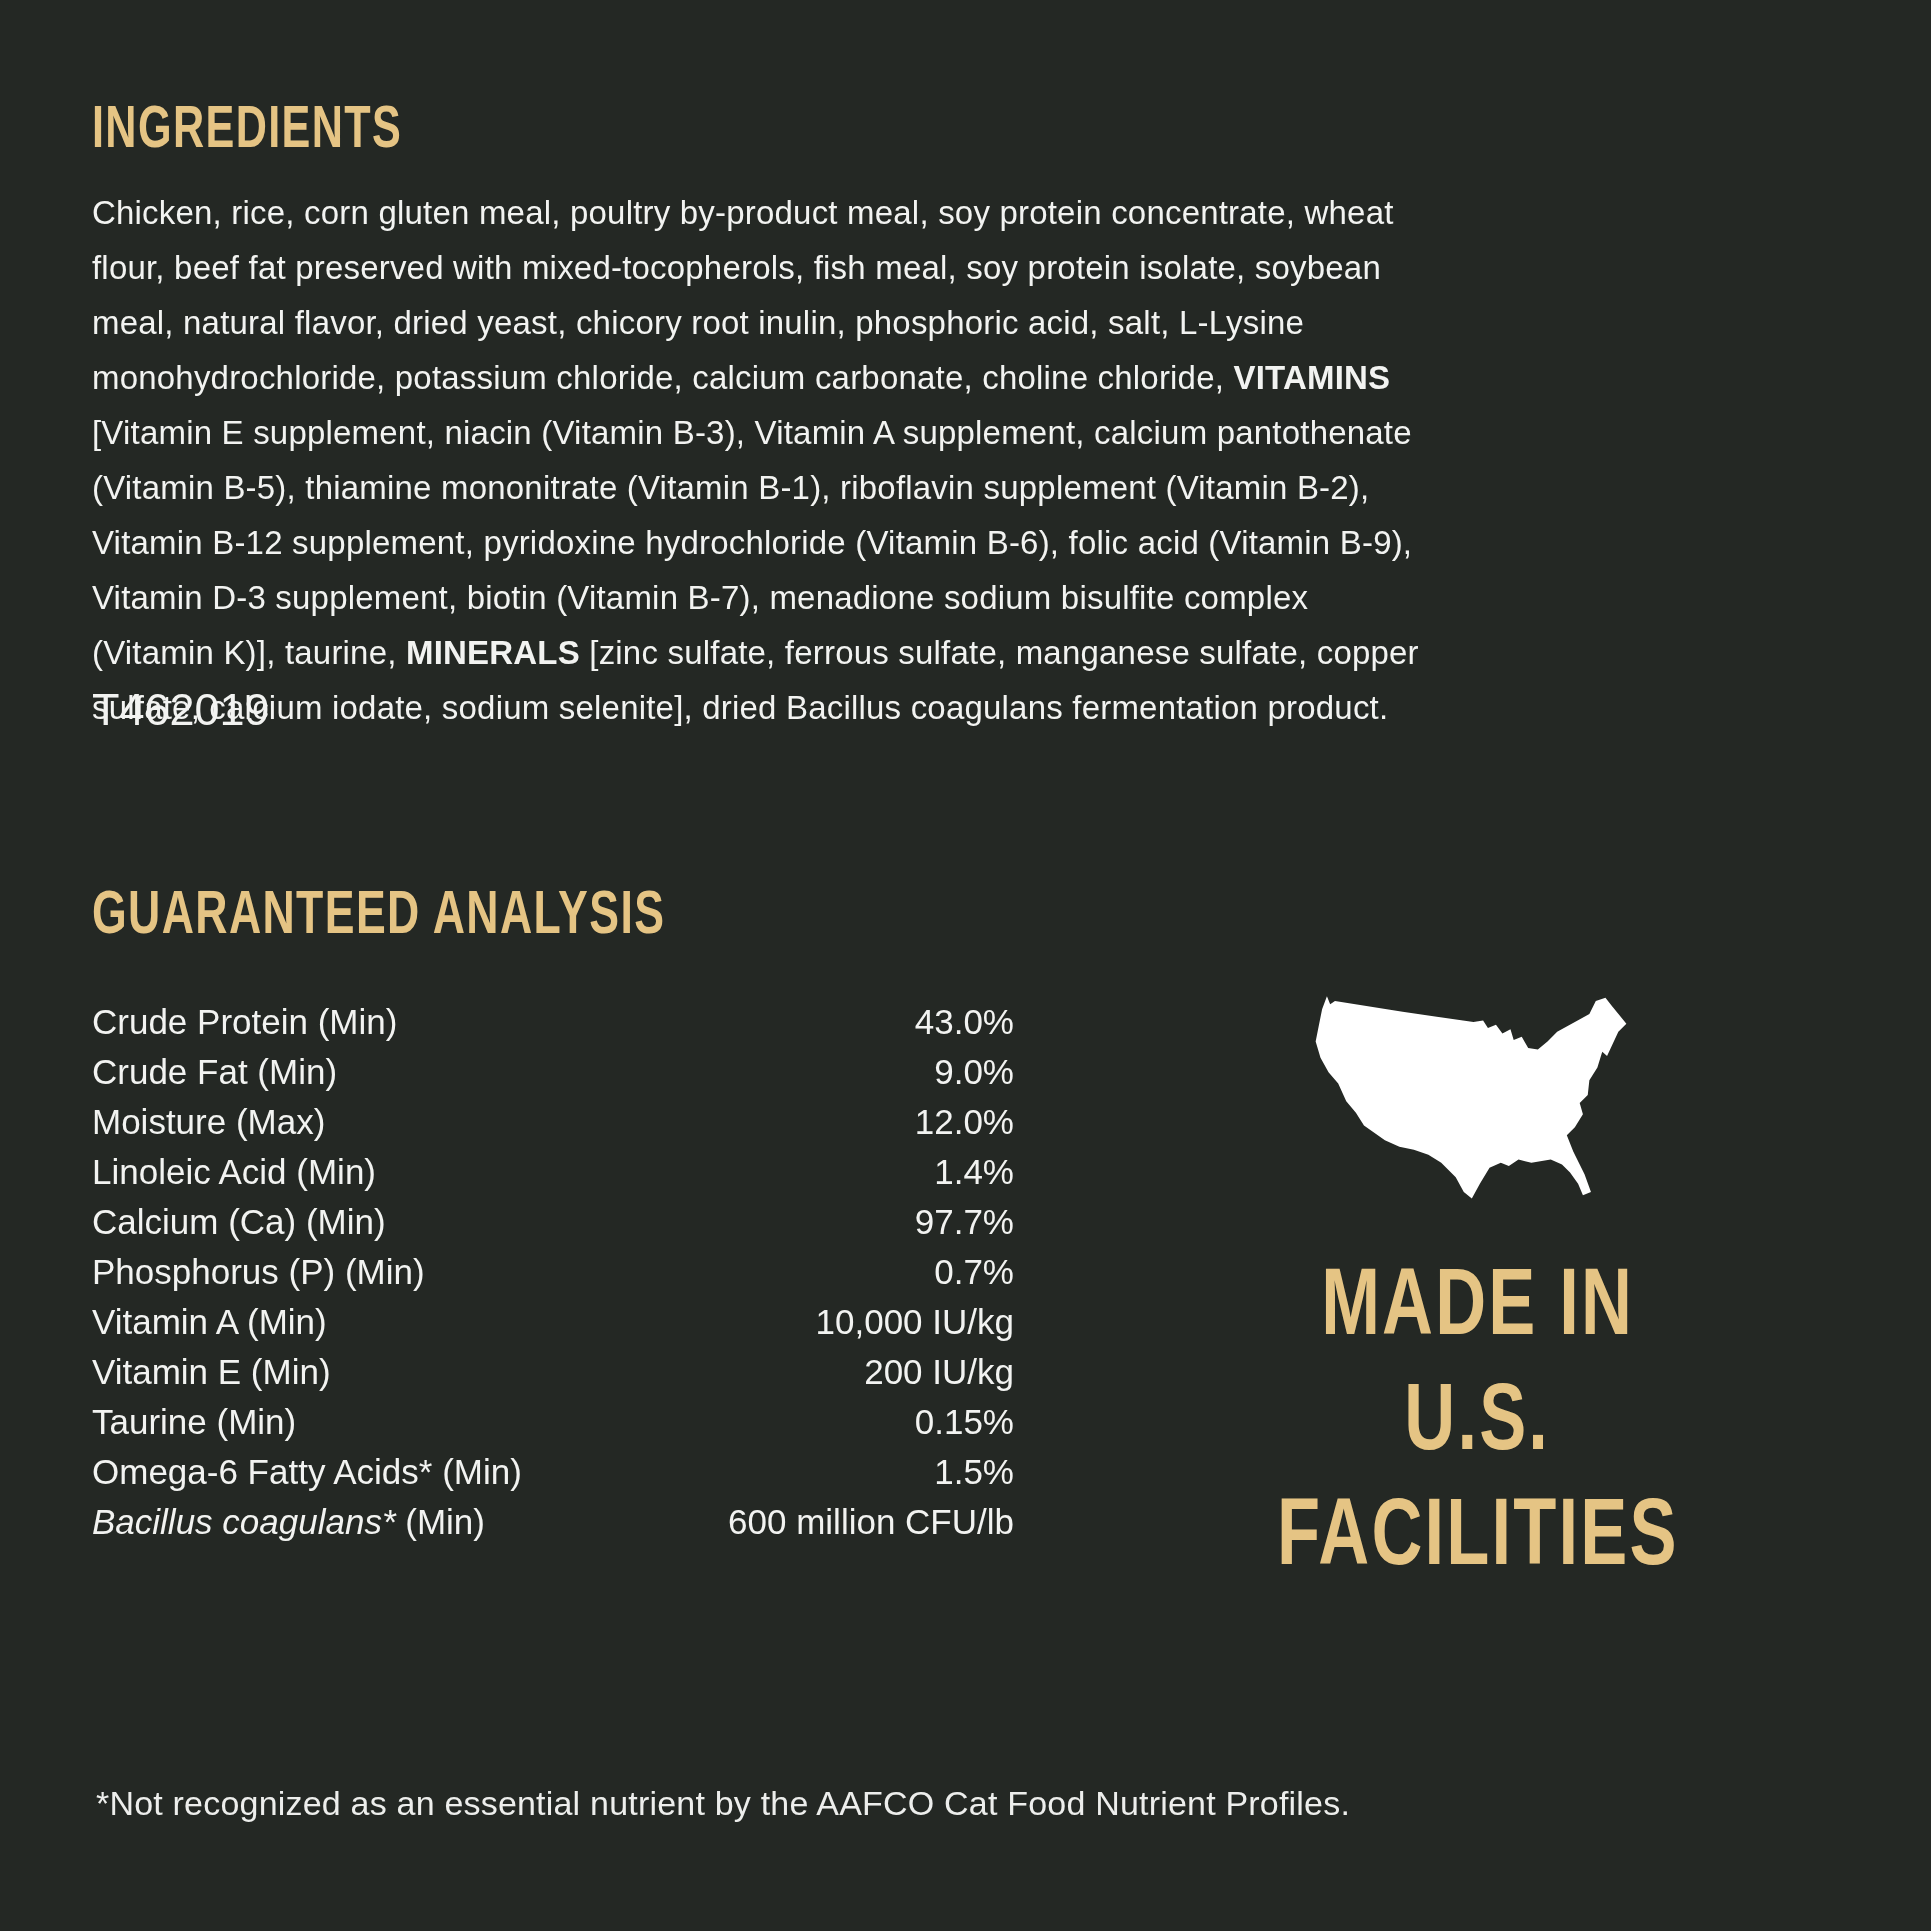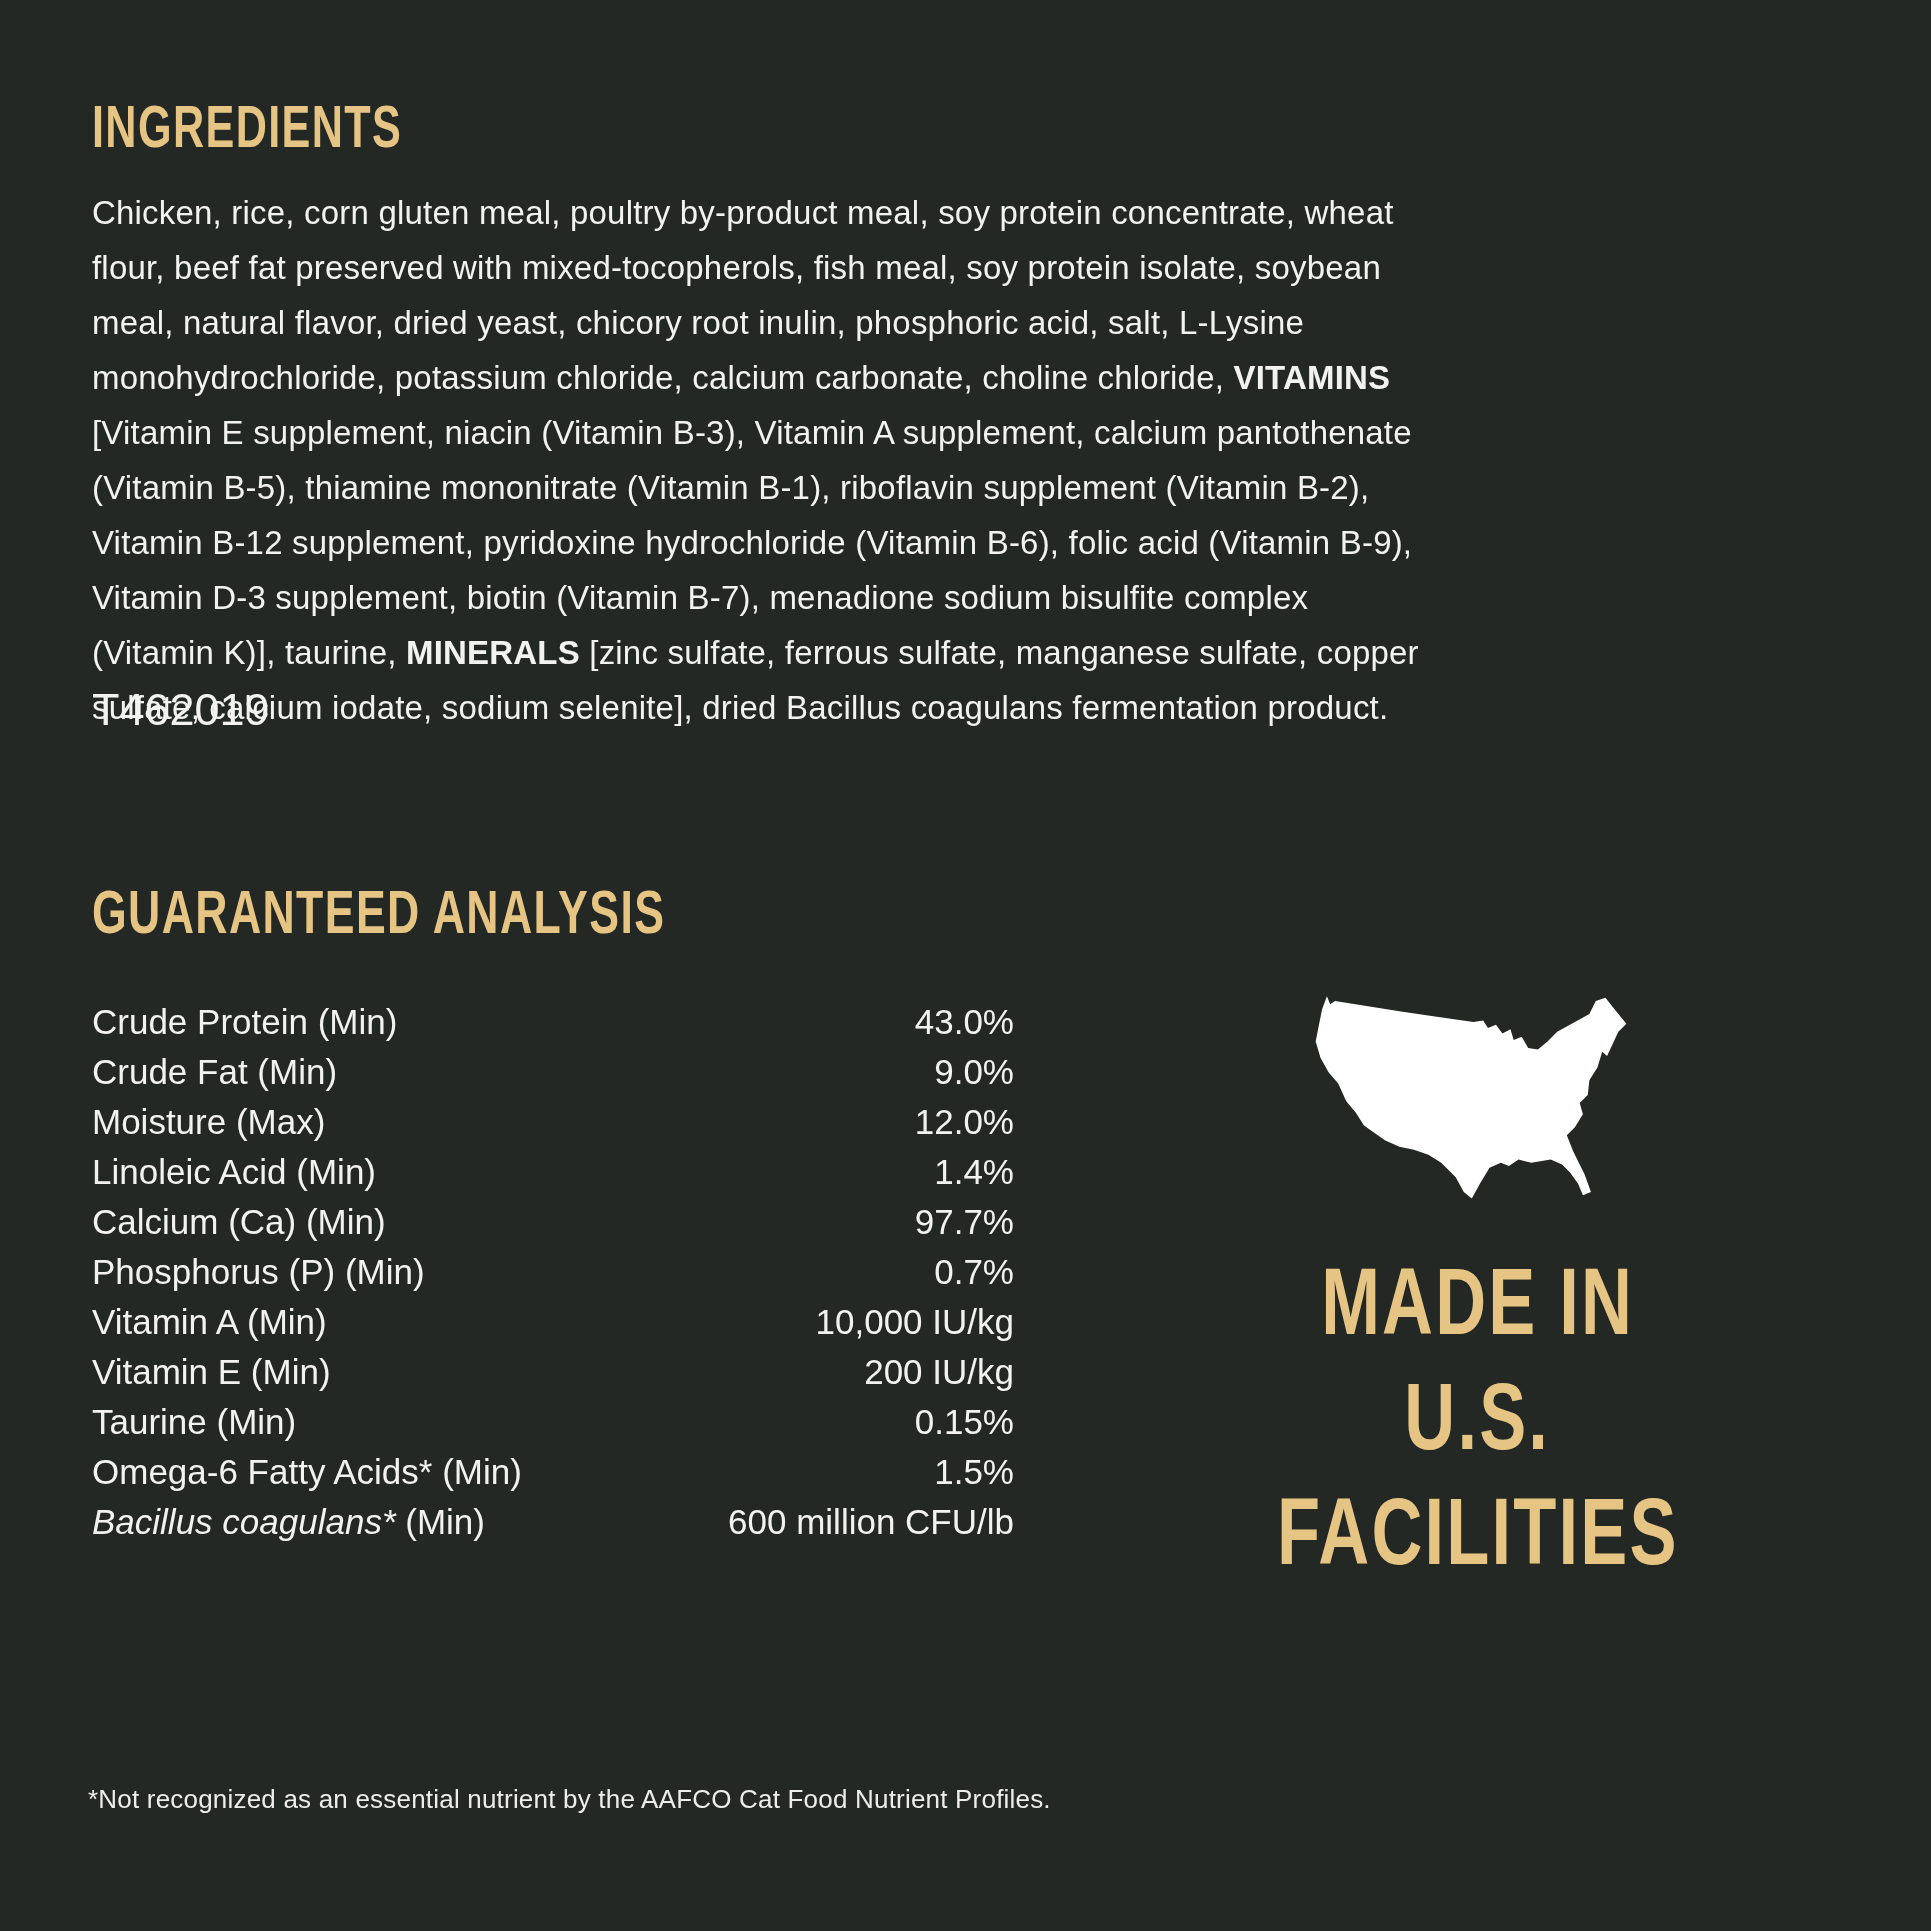--- a/index.html
+++ b/index.html
@@ -65,22 +65,22 @@
     position:absolute;left:1188px;top:1244px;width:579px;
     text-align:center;
   }
   #made-in .mi-line{
     height:115px;line-height:115px;font-size:94px;
   }
   #made-in .cond{transform:scaleX(0.75);transform-origin:center center;letter-spacing:2.9px;}
 
   
   #footnote{
-    position:absolute;left:88px;top:1784px;
-    font-size:26px;letter-spacing:0.2px;color:#EDEEEC;
+    position:absolute;left:96px;top:1784px;
+    font-size:34px;letter-spacing:0.2px;color:#EDEEEC;
   }
 </style>
 </head>
 <body>
 
 <div class="canvas">
 
   <div class="sec-heading" id="ingredients-heading">
     <span class="cond">INGREDIENTS</span>
   </div>

